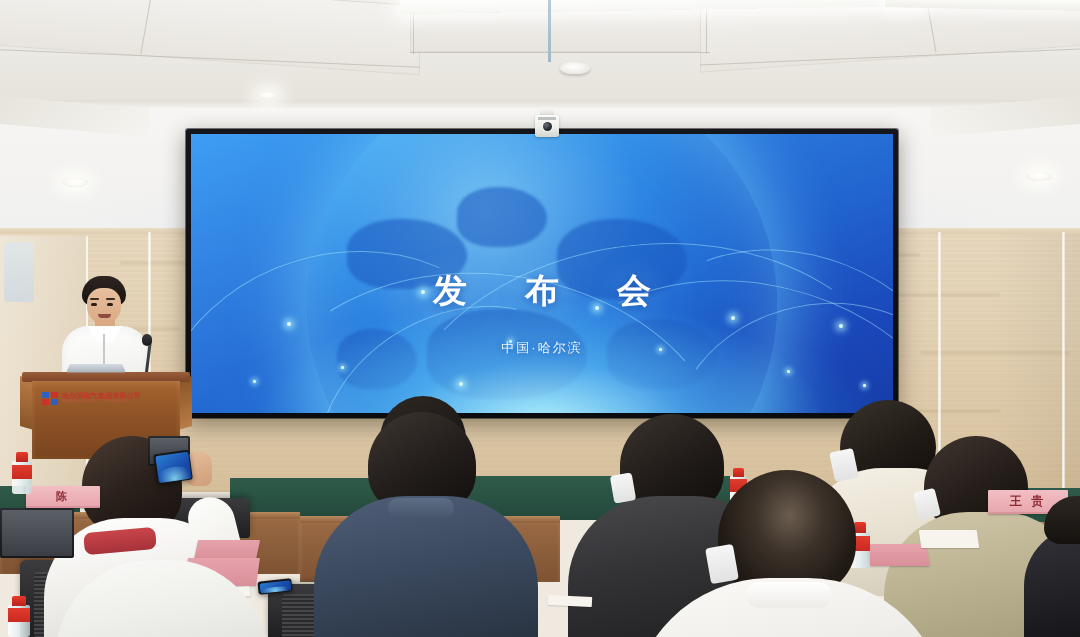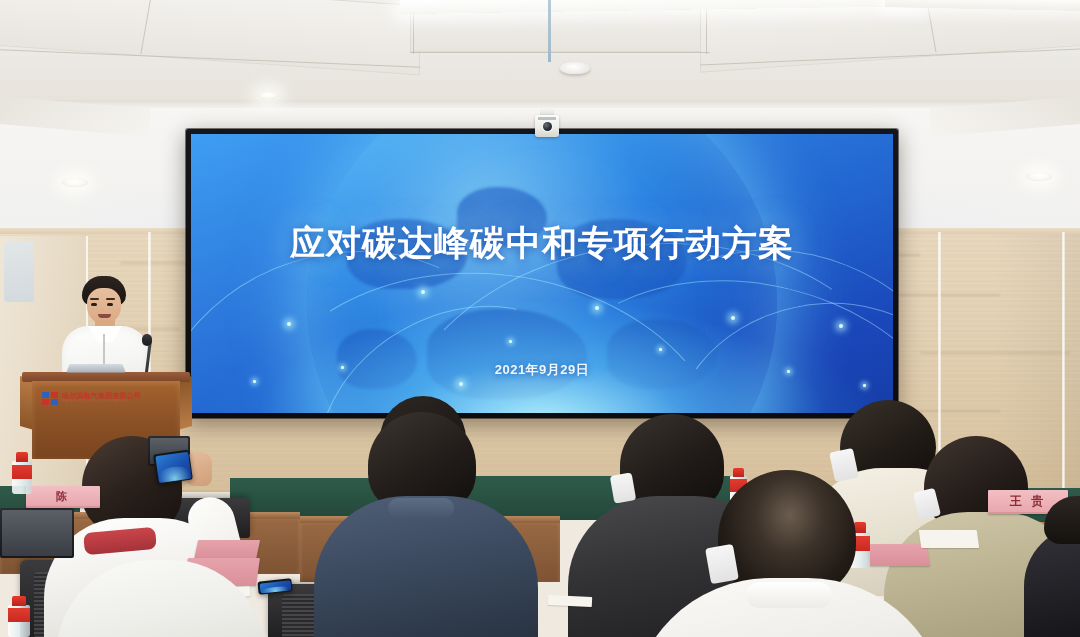--- a/index.html
+++ b/index.html
@@ -479,22 +479,22 @@
       <div class="node" style="left:404px; top:172px;"></div>
       <div class="node sm" style="left:468px; top:214px;"></div>
       <div class="node" style="left:540px; top:182px;"></div>
       <div class="node sm" style="left:596px; top:236px;"></div>
       <div class="node" style="left:648px; top:190px;"></div>
       <div class="node sm" style="left:62px;  top:246px;"></div>
       <div class="node sm" style="left:672px; top:250px;"></div>
       <div class="node" style="left:268px; top:248px;"></div>
 
 
-      <div class="title1">应对碳达峰碳中和专项行动方案</div>
-      <div class="sub-date">2021年9月29日</div>
+      <div class="title2">发布会</div>
+      <div class="sub-place">中国·哈尔滨</div>
     </div>
   </div>
 
   <div class="speaker">
     <div class="sp-hair"></div>
     <div class="sp-face"></div>
     <div class="sp-brow" style="left:30px;top:22px;"></div>
     <div class="sp-brow" style="left:46px;top:22px;"></div>
     <div class="sp-eye" style="left:31px;top:27px;"></div>
     <div class="sp-eye" style="left:47px;top:27px;"></div>

